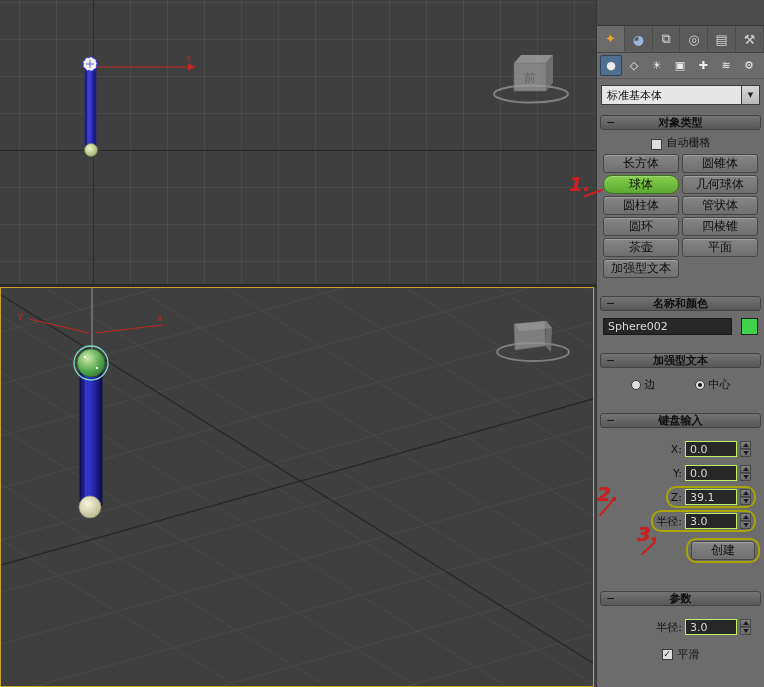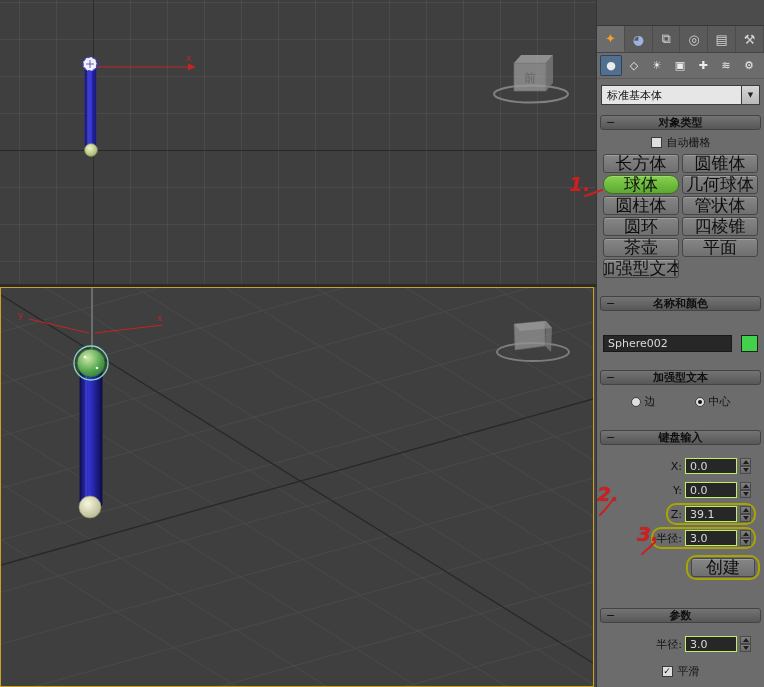--- a/index.html
+++ b/index.html
@@ -52,32 +52,32 @@
 
   .rollout { margin:10px 3px 0; }
   .rollout.m16 { margin-top:16px; }
   .rollout.m26 { margin-top:26px; }
   .rollout-header { height:15px; background:linear-gradient(#747474,#575757); border:1px solid #434343;
                     border-radius:3px; display:flex; align-items:center; justify-content:center;
                     font-size:11px; font-weight:bold; color:#0f0f0f; position:relative; }
   .rollout-minus { position:absolute; left:5px; font-weight:normal; font-size:11px; color:#0f0f0f; }
   .rollout-body { padding:4px 1px 2px; }
 
-  .autogrid { display:flex; align-items:center; justify-content:center; gap:5px; height:16px;
+  .autogrid { display:flex; align-items:flex-end; justify-content:center; gap:5px; height:16px;
               font-size:11px; color:#121212; }
   .checkbox { width:11px; height:11px; background:#dedede; border:1px solid #3a3a3a;
               display:flex; align-items:center; justify-content:center; font-size:9px; line-height:1; color:#111; }
 
   .btn-grid { display:grid; grid-template-columns:1fr 1fr; gap:2px 3px; margin-top:4px; padding:0 2px; }
   .btn { height:19px; background:linear-gradient(#868686,#6f6f6f); border:1px solid #464646;
-         border-radius:3px; font-size:17px; color:#0e0e0e; display:flex; align-items:center;
+         border-radius:3px; font-size:12px; color:#0e0e0e; display:flex; align-items:center;
          justify-content:center; box-shadow:inset 0 1px 0 rgba(255,255,255,.22); white-space:nowrap; overflow:hidden; }
   .btn.green { background:linear-gradient(#85d14e,#5ca832); border-color:#3e6f1f;border-radius:9px; }
 
-  .name-row { display:flex; gap:9px; margin-top:20px; padding:0 2px;justify-content:space-between; }
+  .name-row { display:flex; gap:9px; margin-top:3px; padding:0 2px;justify-content:space-between; }
   .name-field { flex:1; height:17px; background:#272727; color:#d9d9d9; font-size:11px;
                 display:flex; align-items:center; padding:0 4px; border:1px solid #191919; }
   .swatch { width:17px; height:17px; border:1px solid #202020; }
 
   .radio-row { display:flex; justify-content:space-around; align-items:center; font-size:11px;
                color:#121212; padding:5px 10px 3px; }
   .radio-item { display:flex; align-items:center; gap:4px; }
   .radio { width:10px; height:10px; border-radius:50%; background:#dedede; border:1px solid #3a3a3a; position:relative; }
   .radio.sel::after { content:""; position:absolute; inset:2px; background:#111; border-radius:50%; }
 

